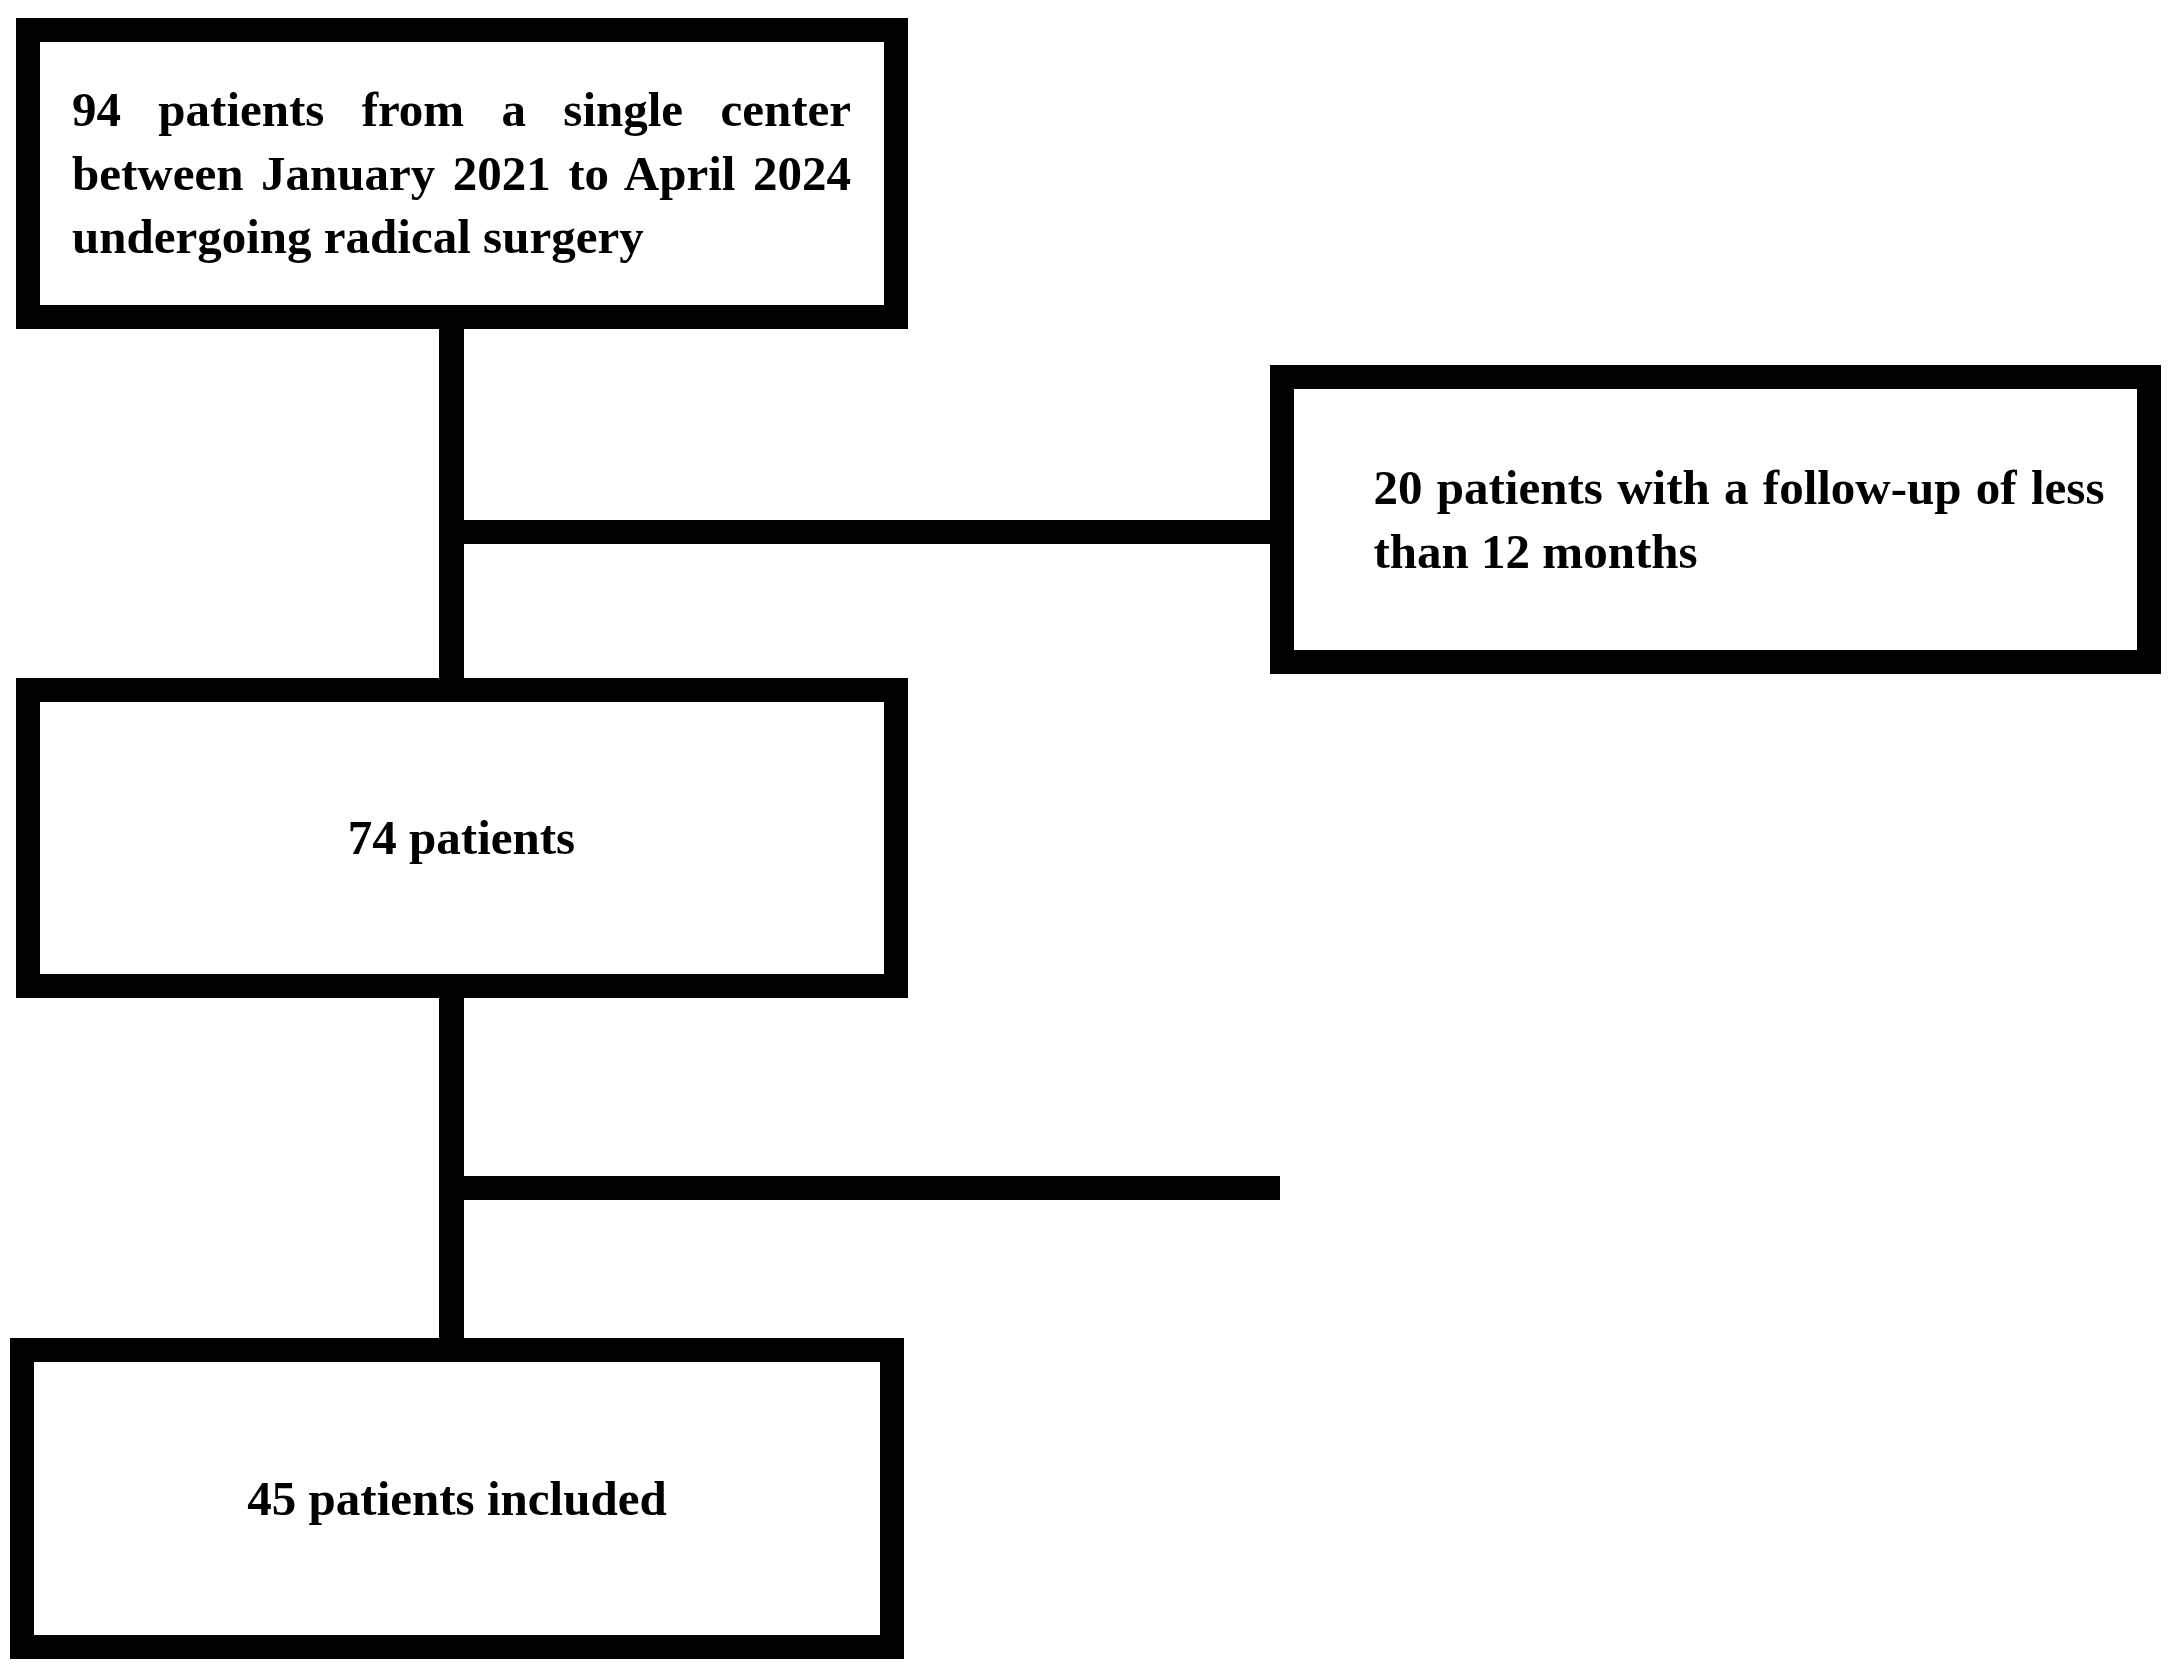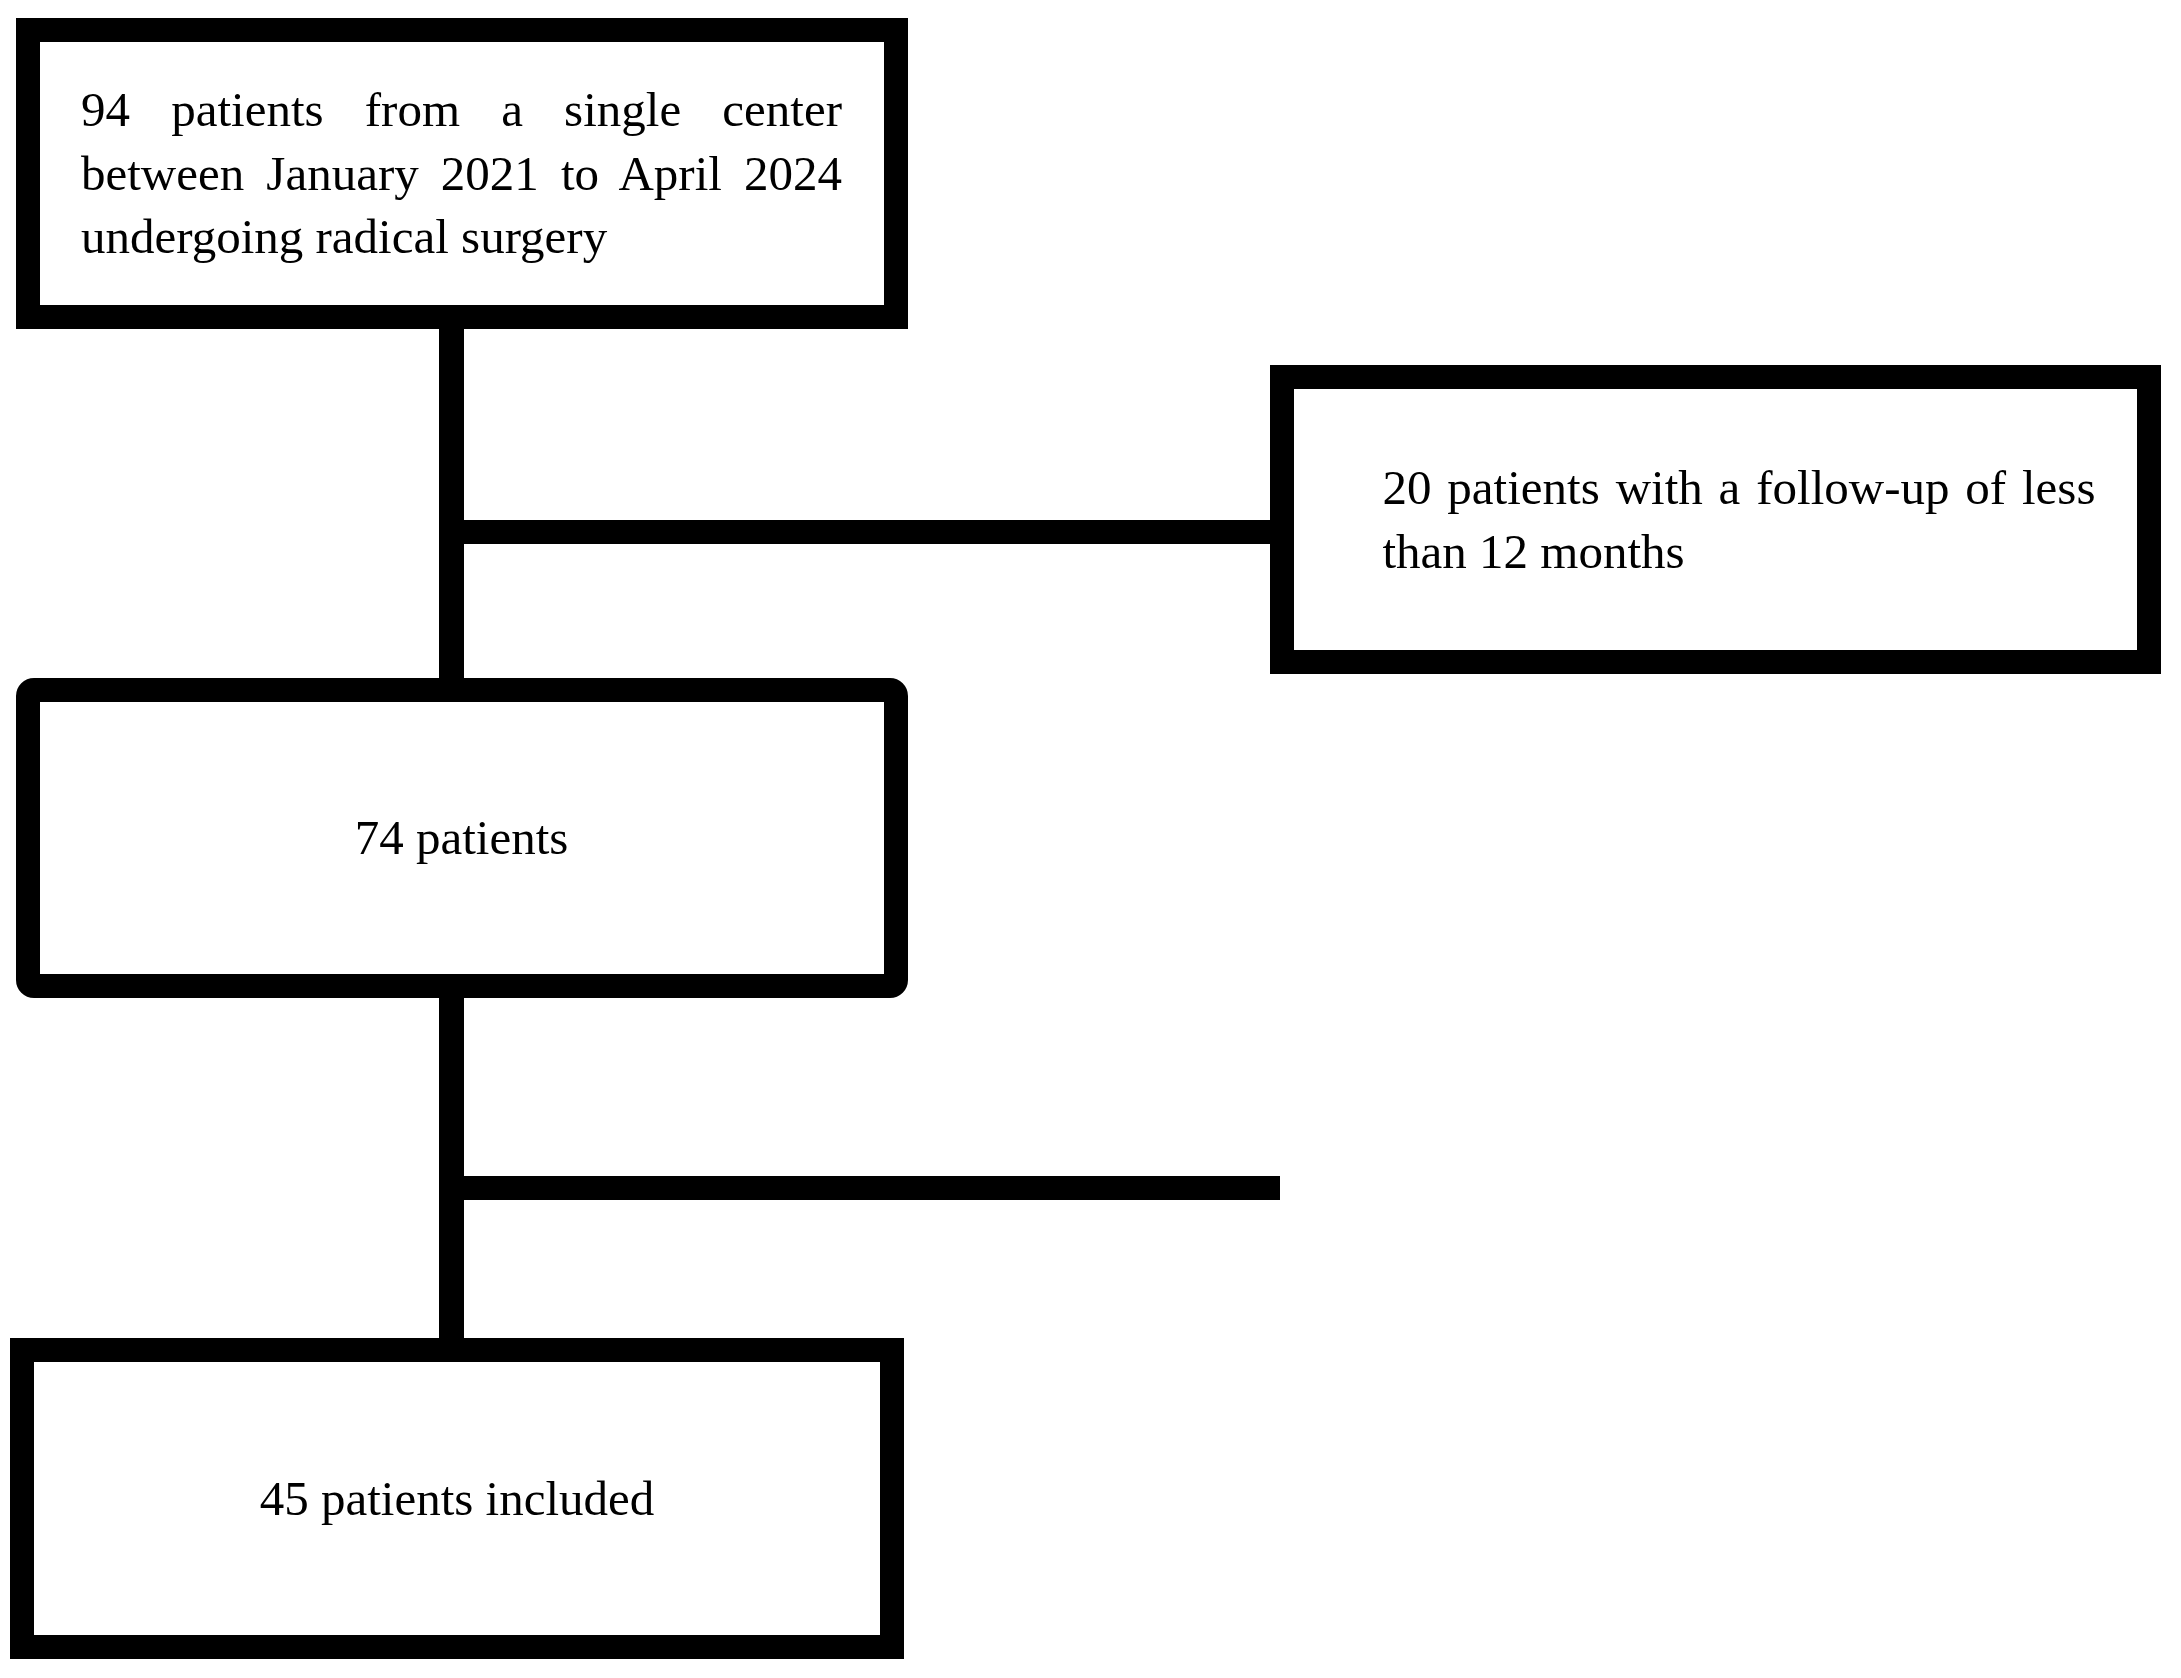--- a/index.html
+++ b/index.html
@@ -21,38 +21,38 @@
     position: absolute;
     box-sizing: border-box;
     background: #ffffff;
     border: 24.5px solid #000000;
     display: flex;
     flex-direction: column;
     justify-content: center;
     z-index: 2;
   }
   .node-text {
-    font-weight: normal;
+    font-weight: bold;
     color: #000000;
     font-size: 49px;
     line-height: 1.30;
-    margin: 16px;
+    margin: 7px;
     padding: 0 25.5px;
   }
   .justify {
     text-align: justify;
     text-align-last: left;
   }
   .center {
     text-align: center;
   }
   
   #node-enrolled  { left: 15.5px;   top: 18px;   width: 892px;  height: 311px; }
   #node-excl-1    { left: 1270px; top: 365px;  width: 891px;  height: 309px; padding-left: 47px; }
-  #node-eligible  { left: 15.5px;   top: 678px;  width: 892px;  height: 320px; border-radius: 18px; }
+  #node-eligible  { left: 15.5px;   top: 678px;  width: 892px;  height: 320px; }
   #node-excl-2    { left: 1270px; top: 1034px; width: 891px;  height: 318px; }
   #node-included  { left: 10px;   top: 1338px; width: 894px;  height: 321px; }
 
   
   .connector {
     position: absolute;
     background: #000000;
     z-index: 1;
   }
   #conn-vert-top    { left: 439px; top: 318px;  width: 24.5px; height: 373px; }

